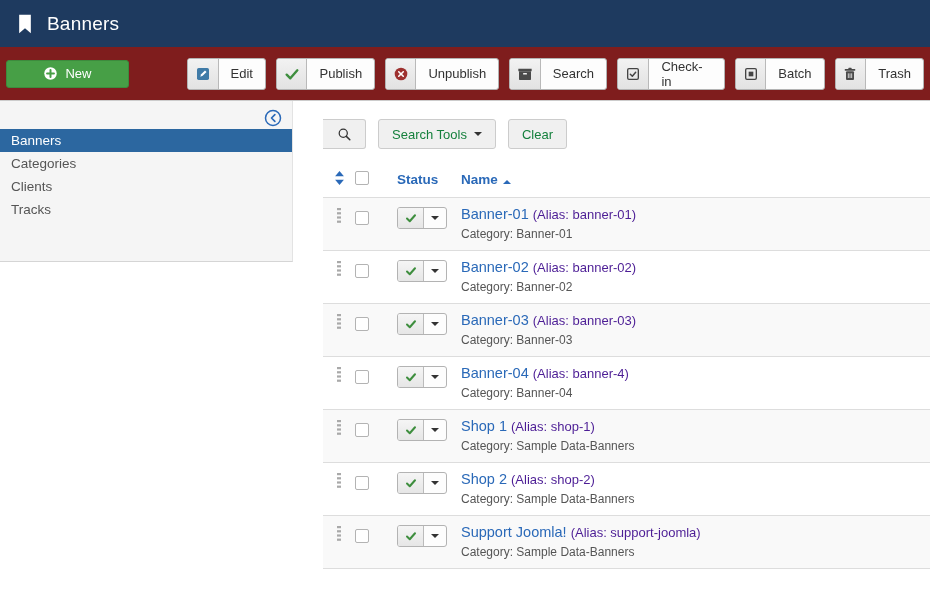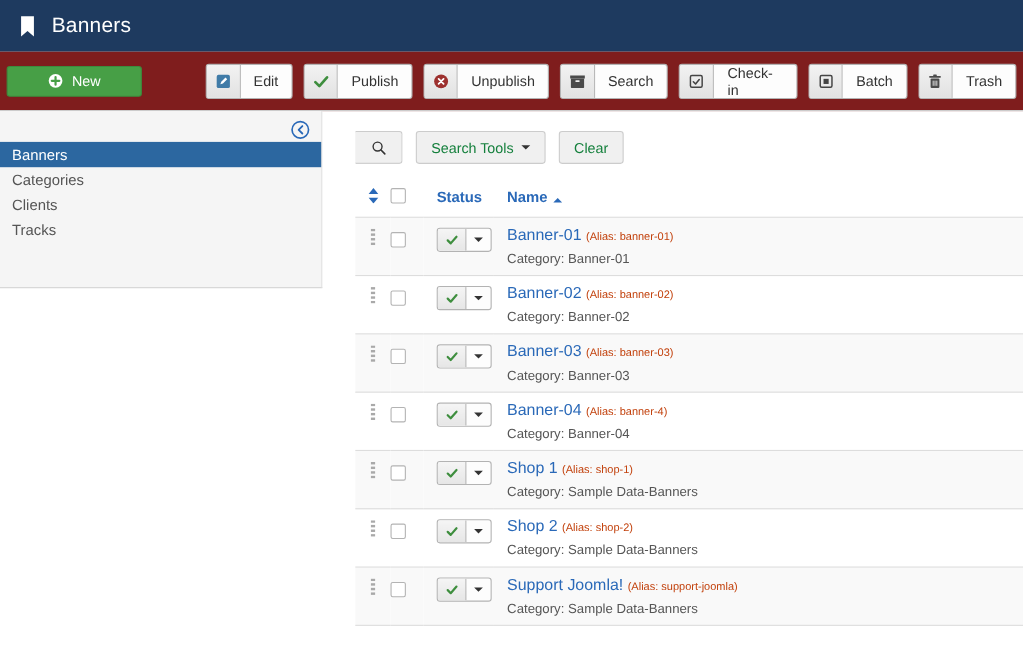--- a/index.html
+++ b/index.html
@@ -77,21 +77,21 @@
   .statusbtn { display:inline-flex; height:22px; border:1px solid #b3b3b3; border-radius:3px;
     overflow:hidden; background:#fdfdfd; cursor:pointer; }
   .statusbtn .s-ic { width:26px; background:linear-gradient(#f5f5f5,#e6e6e6); border-right:1px solid #bbb;
     display:flex; align-items:center; justify-content:center; }
   .statusbtn .s-ic svg { width:12px; height:12px; }
   .statusbtn .s-dd { width:22px; display:flex; align-items:center; justify-content:center; }
   .statusbtn .s-dd .caret-down { margin-left:0; }
 
   .name-line { font-size:14.5px; line-height:17px; }
   .name-line a { color:#2a69b8; text-decoration:none; cursor:pointer; }
-  .alias { font-size:10px; color:#c2410c; }
+  .alias { font-size:13px; color:#4c1d95; }
   .cat-line { font-size:12px; color:#555; padding-top:4px; }
 </style>
 </head>
 <body>
 
 <div class="app-header">
   <svg class="hicon" viewBox="0 0 24 24">
     <path d="M5 1h14v22l-7-6-7 6z" fill="#ffffff"></path>
   </svg>
   <div class="htitle">Banners</div>

